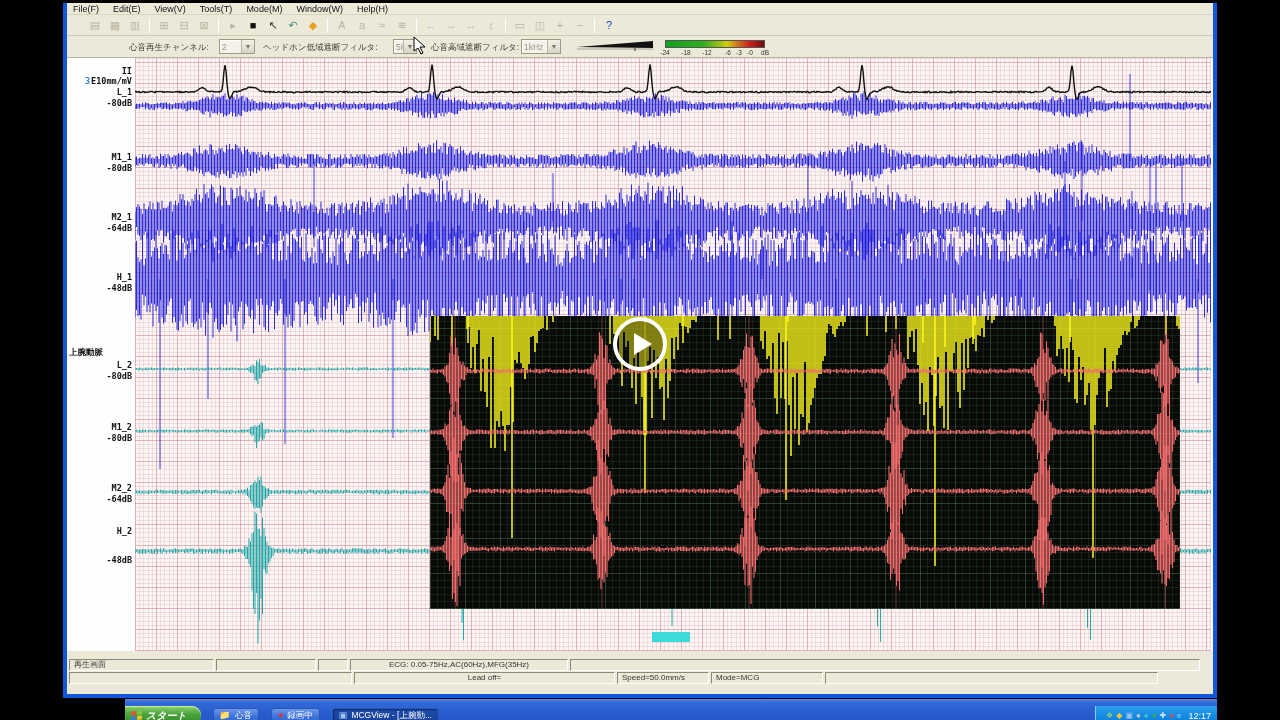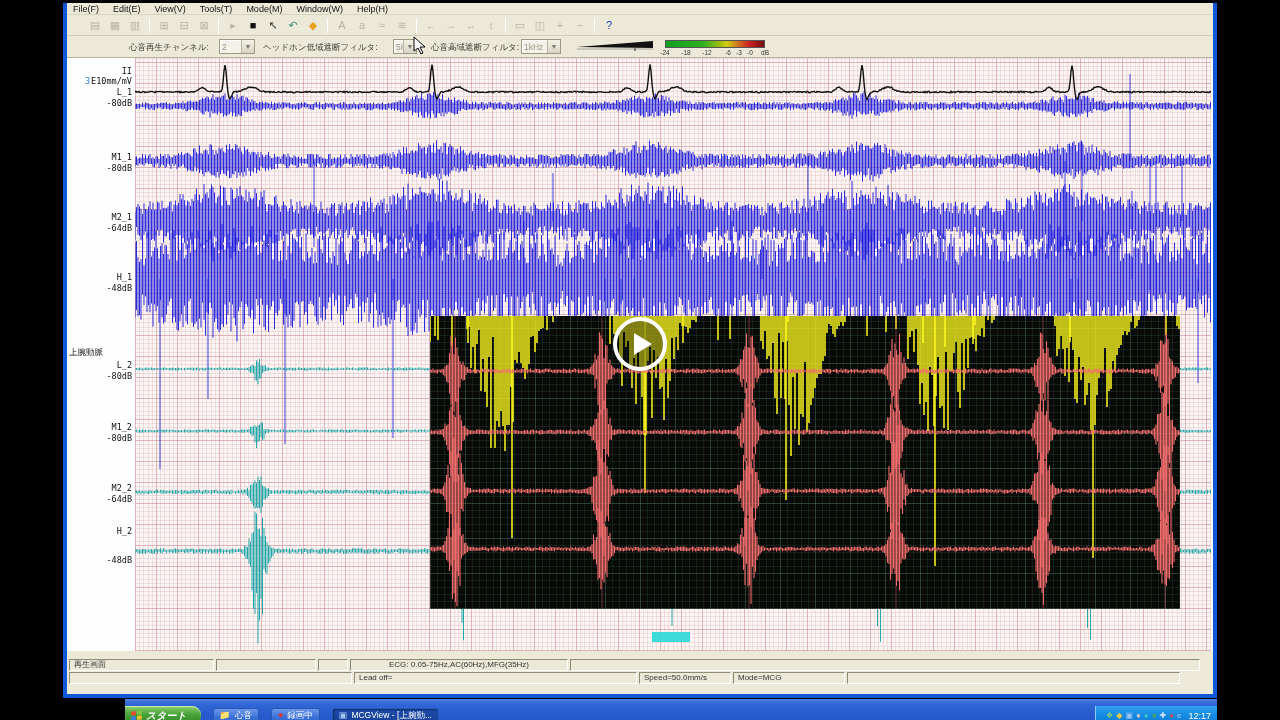--- a/index.html
+++ b/index.html
@@ -34,21 +34,21 @@
   .combo .carr{width:13px;height:100%;background:linear-gradient(#f4f0e4,#d8d4c4);border-left:1px solid #b8b4a0;
     font-size:7px;color:#777;display:flex;align-items:center;justify-content:center;}
   .wedge{position:absolute;left:510px;top:5px;width:80px;height:10px;}
   .dbgrad{position:absolute;left:598px;top:4px;width:100px;height:8px;border:1px solid #555;}
   .dbticks{position:absolute;left:598px;top:13px;width:112px;height:8px;font-size:6.5px;color:#333;}
   .dbticks span{position:absolute;transform:translateX(-50%);}
   
   .client{position:relative;height:593px;background:#fff;overflow:hidden;}
   .gutter{position:absolute;left:0;top:0;width:68px;height:593px;background:#fefefe;z-index:3;}
   .glabel{position:absolute;right:3px;width:62px;text-align:right;font-family:"DejaVu Sans Mono",monospace;
-    font-size:8.5px;color:#111;white-space:nowrap;}
+    font-size:8.5px;color:#111;white-space:nowrap;font-weight:bold;}
   .glabel .pre{color:#2f7fd6;margin-right:1px;}
   .glabel.left{right:auto;left:2px;text-align:left;}
   .chart{position:absolute;left:68px;top:0;width:1076px;height:593px;background-color:#fbf5f4;
     background-image:
       repeating-linear-gradient(90deg, rgba(205,140,150,.50) 0 1px, transparent 1px 21px),
       repeating-linear-gradient(0deg , rgba(205,140,150,.50) 0 1px, transparent 1px 21px),
       repeating-linear-gradient(90deg, rgba(225,180,188,.38) 0 1px, transparent 1px 4.2px),
       repeating-linear-gradient(0deg , rgba(225,180,188,.38) 0 1px, transparent 1px 4.2px);}
   .chart svg{position:absolute;left:0;top:0;}
   
@@ -246,21 +246,21 @@
     <div class="statusbar" id="statusbar">
         <div class="srow">
           <span class="scell" style="width: 145px;">再生画面</span>
           <span class="scell" style="width: 100px;"></span>
           <span class="scell" style="width: 30px;"></span>
           <span class="scell ctr" style="width: 218px;">ECG: 0.05-75Hz,AC(60Hz),MFG(35Hz)</span>
           <span class="scell" style="width: 630px;"></span>
         </div>
         <div class="srow">
           <span class="scell" style="width: 283px;"></span>
-          <span class="scell" style="width: 283px;">Lead off=</span>
+          <span class="scell" style="width: 261px; text-align: center;">Lead off=</span>
           <span class="scell" style="width: 92px;">Speed=50.0mm/s</span>
           <span class="scell" style="width: 112px;">Mode=MCG</span>
           <span class="scell" style="width: 333px;"></span>
         </div>
       </div>
   </div>
 
   <div class="taskbar">
     <div class="startbtn">
       <span class="flag" id="startflag">

